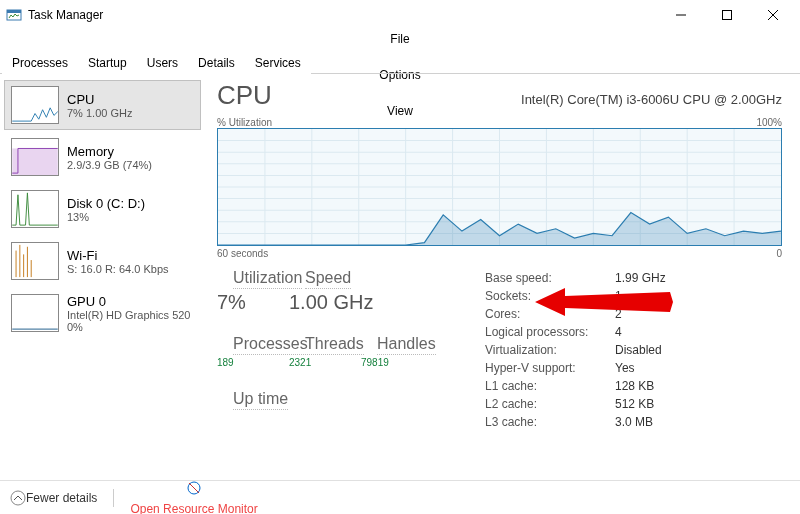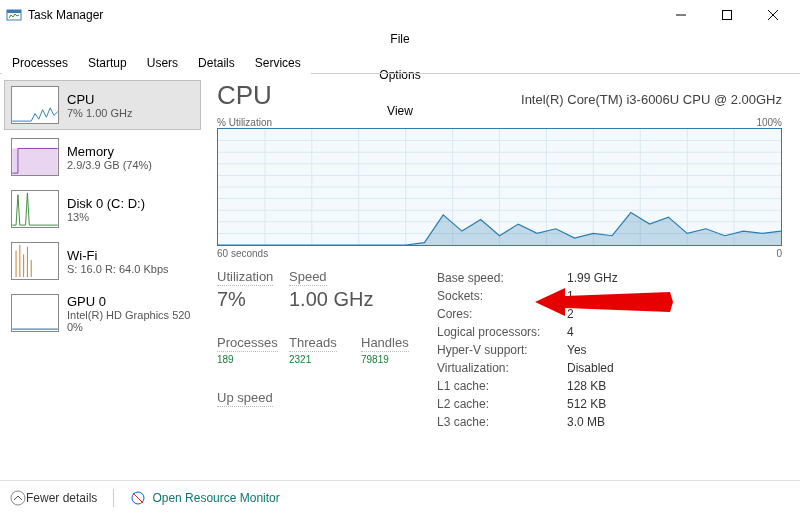--- a/index.html
+++ b/index.html
@@ -36,31 +36,31 @@
   .main-head h1 { font-size:26px; font-weight:400; margin:0; color:#555; }
   .cpu-name { font-size:13px; color:#404040; }
   .graph-labels { display:flex; justify-content:space-between; font-size:10px; color:#666; margin-top:2px;}
   .graph { height:118px; border:1px solid #2b7db0; position:relative; background:linear-gradient(#f3f9fc,#f3f9fc); overflow:hidden;}
   .below-graph { display:flex; justify-content:space-between; font-size:10px; color:#666; margin-top:2px;}
   
   .stats { display:flex; margin-top:10px; gap:0; }
   .stats-left { width:220px; display:flex; flex-wrap:wrap; }
   .stat-block { width:72px; margin-bottom:8px; }
   .stat-block.wide { width:130px; }
-  .stat-label { font-size:13px; color:#666; border-bottom:1px dotted #bbb; display:inline-block; padding-bottom:1px;}
+  .stat-label { font-size:16px; color:#666; border-bottom:1px dotted #bbb; display:inline-block; padding-bottom:1px;margin-left:16px;}
   .stat-value.big { font-size:20px; color:#555; margin-top:2px;}
   .stat-value.sm { font-size:10px; color:#15803d; margin-top:2px;}
   .stats-right { flex:1; font-size:12px; color:#444; }
-  .kv { display:flex; height:18px; align-items:center; }
+  .kv { display:flex; height:18px; align-items:center;margin-left:48px; }
   .kv .k { width:130px; color:#555; }
   .kv .v { color:#333; }
   
   .footer { height:34px; border-top:1px solid #e0e0e0; display:flex; align-items:center; padding:0 10px; gap:16px; font-size:12px; }
   .fewer { display:flex; align-items:center; color:#333;}
-  .orm { color:#0f766e; display:flex; align-items:center; gap:6px;}
+  .orm { color:#ef4444; display:flex; align-items:center; gap:6px;flex-direction:column;}
   .vsep { width:1px; height:18px; background:#ccc; }
   
   .arrow { position:absolute; pointer-events:none; }
   
   .thumb svg { width:100%; height:100%; }
 </style>
 </head>
 <body>
 
 <div class="window">
@@ -235,47 +235,47 @@
           </div>
           <div class="stat-block">
             <div class="stat-label">Threads</div>
             <div class="stat-value sm">2321</div>
           </div>
           <div class="stat-block">
             <div class="stat-label">Handles</div>
             <div class="stat-value sm">79819</div>
           </div>
           <div class="stat-block" style="width:200px;">
-            <div class="stat-label">Up speed</div>
+            <div class="stat-label">Up time</div>
           </div>
         </div>
         <div class="stats-right" id="stats-right">
             <div class="kv">
               <span class="k">Base speed:</span>
               <span class="v">1.99 GHz</span>
             </div>
             <div class="kv">
               <span class="k">Sockets:</span>
               <span class="v">1</span>
             </div>
             <div class="kv">
               <span class="k">Cores:</span>
               <span class="v">2</span>
             </div>
             <div class="kv">
               <span class="k">Logical processors:</span>
               <span class="v">4</span>
             </div>
             <div class="kv">
+              <span class="k">Virtualization:</span>
+              <span class="v">Disabled</span>
+            </div>
+            <div class="kv">
               <span class="k">Hyper-V support:</span>
               <span class="v">Yes</span>
-            </div>
-            <div class="kv">
-              <span class="k">Virtualization:</span>
-              <span class="v">Disabled</span>
             </div>
             <div class="kv">
               <span class="k">L1 cache:</span>
               <span class="v">128 KB</span>
             </div>
             <div class="kv">
               <span class="k">L2 cache:</span>
               <span class="v">512 KB</span>
             </div>
             <div class="kv">

